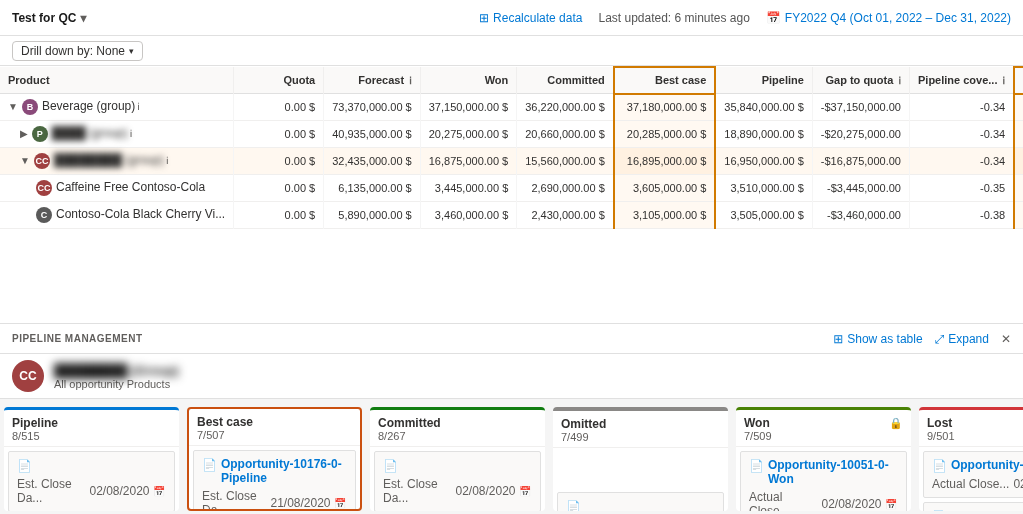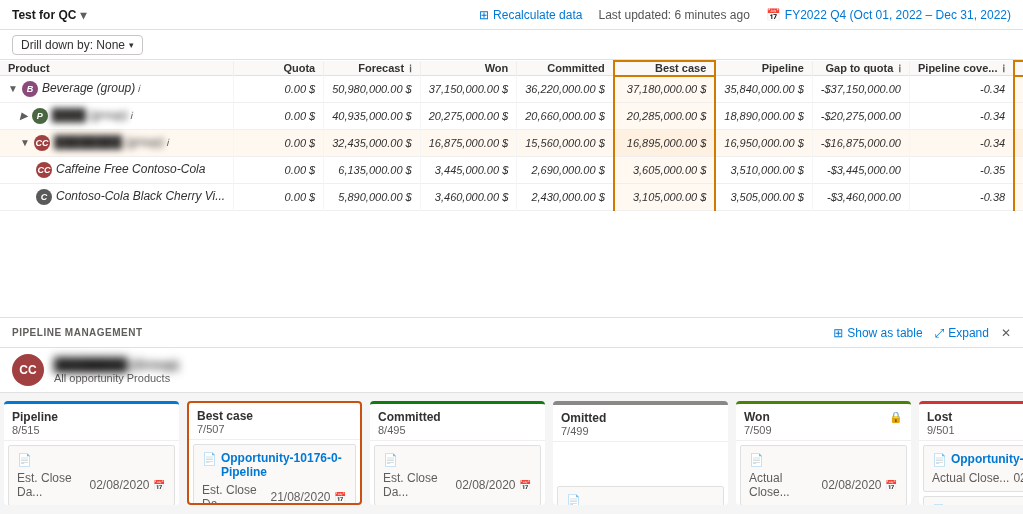--- a/index.html
+++ b/index.html
@@ -6,21 +6,21 @@
     body { background: #f5f5f5; width: 1023px; height: 514px; overflow: hidden; }
 
     
     .top-bar {
       background: #fff;
       border-bottom: 1px solid #e0e0e0;
       padding: 4px 12px;
       display: flex;
       align-items: center;
       justify-content: space-between;
-      height: 30px;
+      height: 36px;
     }
     .top-bar-title {
       display: flex;
       align-items: center;
       gap: 4px;
       font-size: 14px;
       font-weight: 600;
       color: #1a1a1a;
     }
     .top-bar-right {
@@ -80,38 +80,37 @@
     table {
       width: 100%;
       border-collapse: collapse;
       min-width: 950px;
     }
     thead tr {
       background: #faf9f8;
       border-bottom: 1px solid #e0e0e0;
     }
     thead th {
-      padding: 0 8px;
+      padding: 6px 8px;
       text-align: left;
       font-weight: 600;
       color: #323130;
       font-size: 11px;
       white-space: nowrap;
       border-right: 1px solid #f0efee;
     }
     tbody tr {
       border-bottom: 1px solid #f0efee;
     }
     tbody td {
       padding: 5px 8px;
       font-size: 11px;
       color: #323130;
       white-space: nowrap;
       border-right: 1px solid #f5f5f5;
-      font-style: italic;
     }
     .col-product { min-width: 180px; }
     .col-num { text-align: right; min-width: 90px; }
 
     .expand-icon { cursor: pointer; color: #605e5c; margin-right: 4px; font-size: 10px; }
     .group-avatar {
       display: inline-flex;
       align-items: center;
       justify-content: center;
       width: 16px; height: 16px;
@@ -311,21 +310,21 @@
         <th class="col-num">Gap to quota <span class="info-icon">ℹ</span></th>
         <th class="col-num">Pipeline cove... <span class="info-icon">ℹ</span></th>
         <th class="col-num highlight-col-header" style="border:2px solid #d17a00;">Best case disco...</th>
 
       </tr>
     </thead>
     <tbody id="grid-body">
     <tr>
           <td class="col-product" style="padding-left:8px;"><span class="expand-icon">▼</span><span class="group-avatar" style="background:#8a4a7a">B</span><span>Beverage (group)</span><span class="info-icon">ℹ</span></td>
           <td class="col-num">0.00 $</td>
-          <td class="col-num">50,980,000.00 $</td>
+          <td class="col-num">73,370,000.00 $</td>
           <td class="col-num">37,150,000.00 $</td>
           <td class="col-num">36,220,000.00 $</td>
           <td class="col-num highlight-col" style="border-left:2px solid #d17a00;border-right:2px solid #d17a00;">37,180,000.00 $</td>
           <td class="col-num">35,840,000.00 $</td>
           <td class="col-num">-$37,150,000.00</td>
           <td class="col-num">-0.34</td>
           <td class="col-num highlight-col" style="border-left:2px solid #d17a00;border-right:2px solid #d17a00;">0.00 $</td>
         </tr>
         <tr>
           <td class="col-product" style="padding-left:20px;"><span class="expand-icon">▶</span><span class="group-avatar" style="background:#4a6741">P</span><span style="filter:blur(3px)">████ (group)</span><span class="info-icon">ℹ</span></td>
@@ -447,21 +446,21 @@
       </div>
     </div>
       </div>
     </div>
     <div class="kanban-col committed" style="border-top-color: rgb(16, 124, 16);">
       <div class="kanban-col-header">
     <div style="display:flex;align-items:center;justify-content:space-between;">
       <span class="col-title">Committed</span>
 
     </div>
-    <div class="col-count">8/495</div>
+    <div class="col-count">8/267</div>
   </div>
       <div class="kanban-cards">
         <div class="kanban-card">
       <div class="card-title">
         <span class="card-icon">📄</span>
       </div>
       <div class="card-date">
         <span>Est. Close Da...</span>
         <span>02/08/2020</span>
         <span style="font-size:10px;">📅</span>
@@ -495,20 +494,21 @@
     <div style="display:flex;align-items:center;justify-content:space-between;">
       <span class="col-title">Won</span>
       <span class="lock-icon">🔒</span>
     </div>
     <div class="col-count">7/509</div>
   </div>
       <div class="kanban-cards">
         <div class="kanban-card">
       <div class="card-title">
         <span class="card-icon">📄</span>
+        <span>Opportunity-10051-0-Won</span>
       </div>
       <div class="card-date">
         <span>Actual Close...</span>
         <span>02/08/2020</span>
         <span style="font-size:10px;">📅</span>
       </div>
     </div>
       </div>
     </div>
     <div class="kanban-col lost" style="border-top-color: rgb(209, 52, 56);">

